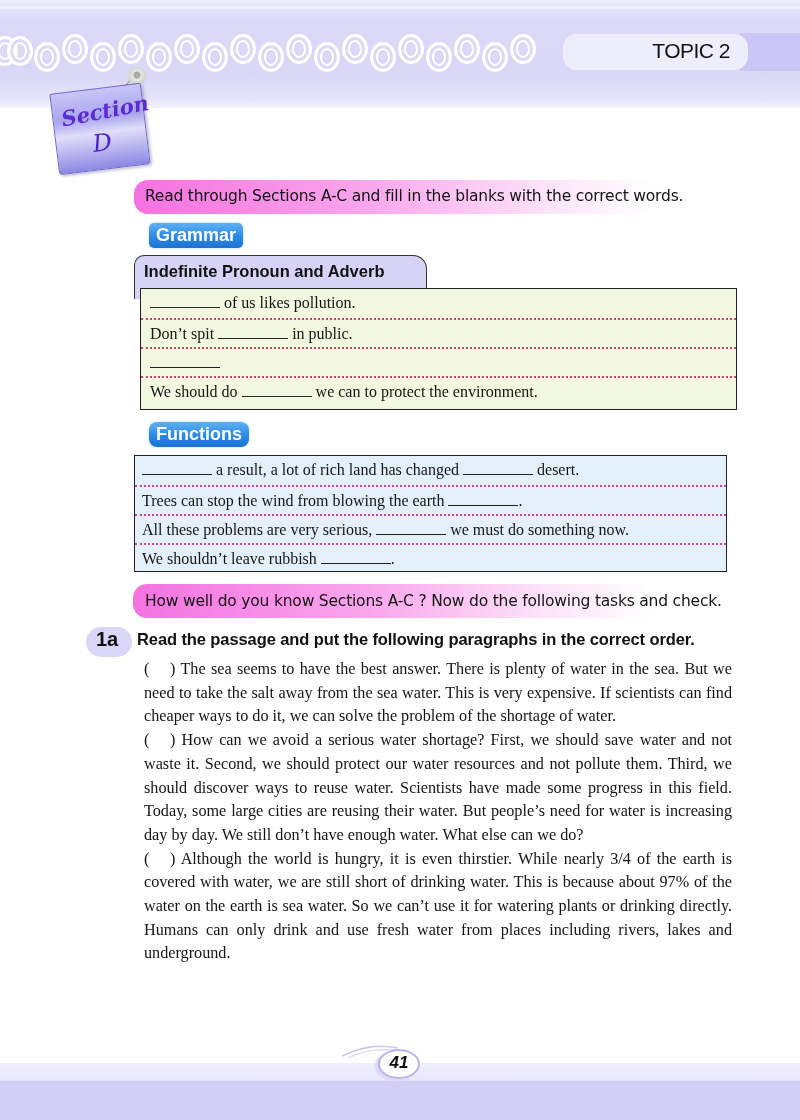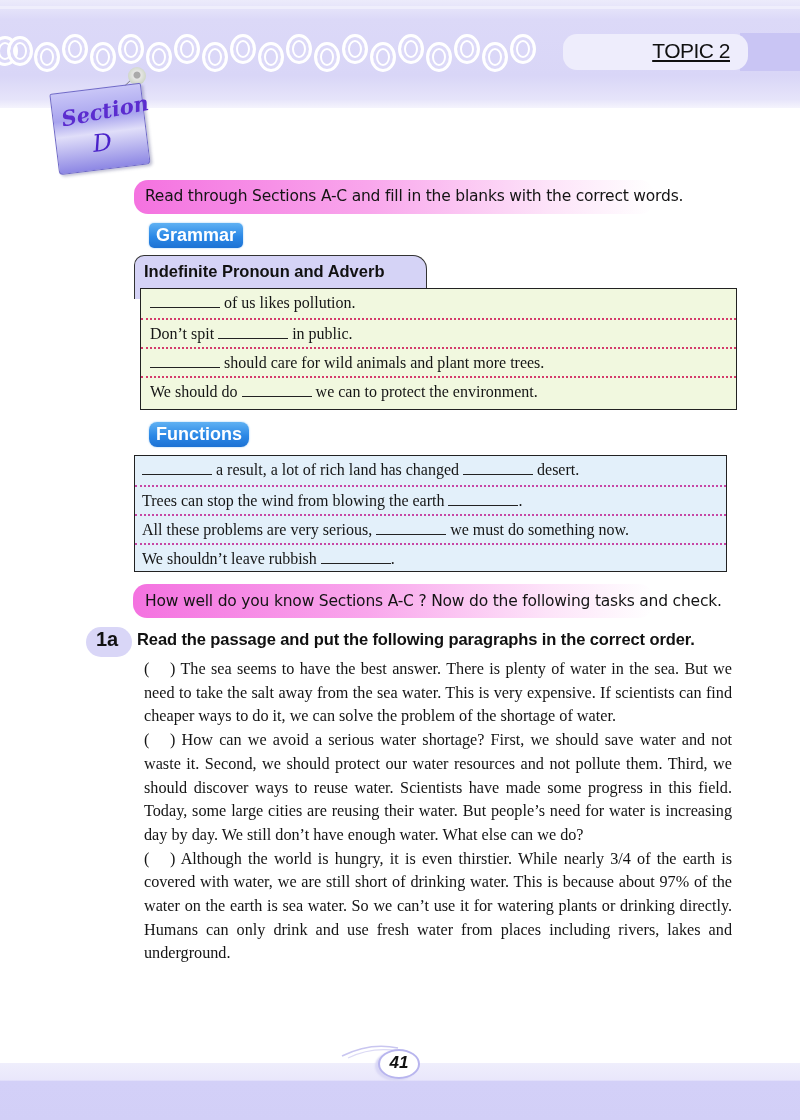--- a/index.html
+++ b/index.html
@@ -22,21 +22,21 @@
   }
   .topic-pill {
     position: absolute; left: 563px; top: 34px; width: 185px; height: 36px;
     border-radius: 14px; background: #eeedfc;
   }
   .topic-right {
     position: absolute; left: 740px; top: 33px; width: 60px; height: 38px; background: #c9c5f4;
   }
   .topic-label {
     position: absolute; left: 560px; top: 39px; width: 170px; text-align: right;
-    font-family: "Liberation Sans", sans-serif; font-size: 21px; color: #111; letter-spacing: -0.5px; text-decoration: underline;
+    font-family: "Liberation Sans", sans-serif; font-size: 21px; color: #111; letter-spacing: -0.5px;
   }
 
   
   .sign-pin {
     position: absolute; left: 128px; top: 67px; width: 18px; height: 18px; border-radius: 50%;
     background: radial-gradient(circle at 50% 45%, #aaaaaa 0 3px, #e6e6e6 4px, #cfd6c8 9px);
   }
   .sign-string { position: absolute; left: 60px; top: 70px; width: 80px; height: 40px; }
   .sign {
     position: absolute; left: 54px; top: 88px; width: 92px; height: 82px;
@@ -188,21 +188,21 @@
   <span>Indefinite Pronoun and Adverb</span>
 </div>
 <div class="gtable">
   <div class="row">
     <span class="blank"></span><span> of us likes pollution.</span>
   </div>
   <div class="row">
     <span>Don’t spit </span><span class="blank"></span><span> in public.</span>
   </div>
   <div class="row">
-    <span class="blank"></span><span> should care for wild animals and plant more trees.</span>
+    <span class="blank"></span>
   </div>
   <div class="row">
     <span>We should do </span><span class="blank"></span><span> we can to protect the environment.</span>
   </div>
 </div>
 
 <div class="blue-tag" style="left:149px;top:422px;border-radius:8px;">Functions</div>
 <div class="ftable">
   <div class="row">
     <span class="blank"></span><span> a result, a lot of rich land has changed </span><span class="blank"></span><span> desert.</span>

